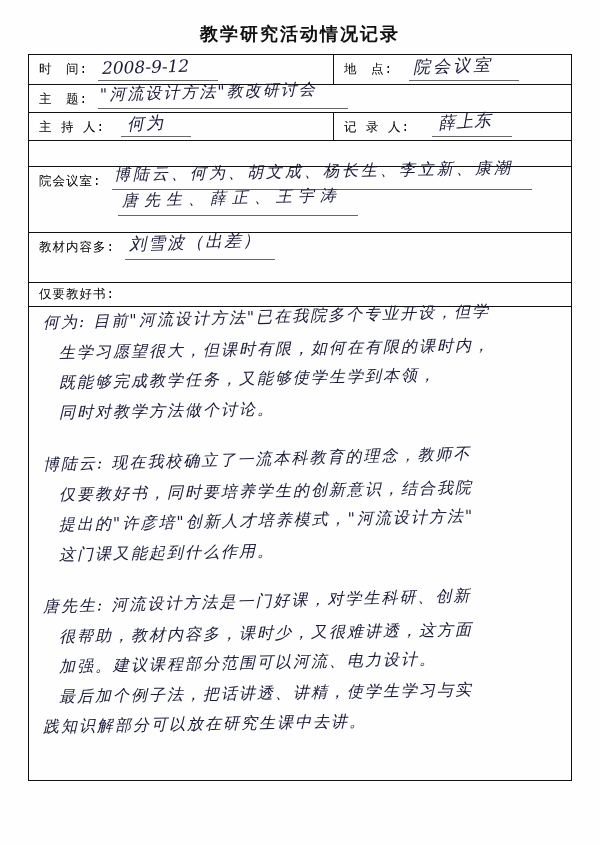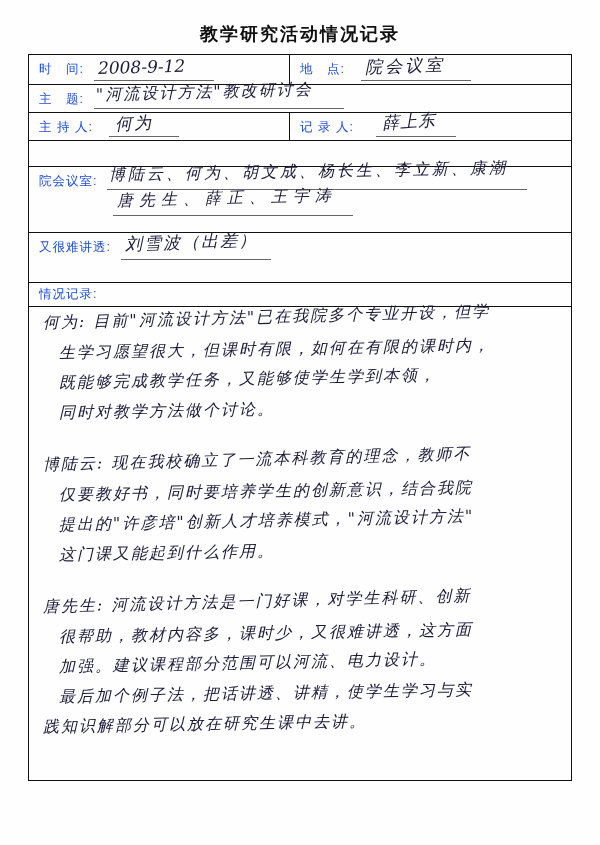--- a/index.html
+++ b/index.html
@@ -47,33 +47,34 @@
     position: relative;
   }
   .cell {
     position: relative;
     box-sizing: border-box;
     display: flex;
     align-items: flex-start;
   }
   .lbl {
     font-size: 12.5px;
-    font-family: Liberation Sans, sans-serif;
+    font-family: Liberation Mono, monospace;
     padding: 6px 6px 0 10px;
     white-space: nowrap;
     letter-spacing: 1px;
-    color: #1d4ed8;
+    color: #000000;
   }
   .val {
     flex: 1;
     position: relative;
     min-height: 24px;
   }
   .divider {
     border-left: 1.3px solid #111;
+    margin-left: 44px;
   }
   .h-row1 { height: 30px; }
   .h-row2 { height: 28px; }
   .h-row3 { height: 28px; }
   .h-row4 { height: 26px; }
   .h-row5 { height: 66px; }
   .h-row6 { height: 50px; }
   .h-rec-head { height: 24px; }
   .h-rec-body { height: 474px; border-bottom: 1.6px solid #111; }
 
@@ -164,32 +165,32 @@
           <span class="hw" style="left:6px; top:-2px; font-size:16px; transform:rotate(-1deg); letter-spacing:3px;">博陆云、何为、胡文成、杨长生、李立新、康潮</span>
           <span class="hw" style="left:14px; top:24px; font-size:16px; transform:rotate(-1.5deg); letter-spacing:6px;">唐先生、薛正、王宇涛</span>
           <span class="hw-under" style="left:4px; top:22px; width:420px;"></span>
           <span class="hw-under" style="left:10px; top:48px; width:240px;"></span>
         </span>
       </div>
     </div>
 
     <div class="row h-row6">
       <div class="cell" style="flex:1">
-        <span class="lbl">又很难讲透:</span>
+        <span class="lbl">教材内容多:</span>
         <span class="val">
           <span class="sr">刘雪波（出差）</span>
           <span class="hw" style="left:8px; top:0px; font-size:17px; transform:rotate(-2deg); letter-spacing:2px;">刘雪波（出差）</span>
           <span class="hw-under" style="left:4px; top:26px; width:150px;"></span>
         </span>
       </div>
     </div>
 
     <div class="row h-rec-head">
       <div class="cell" style="flex:1">
-        <span class="lbl" style="padding-top:3px">情况记录:</span>
+        <span class="lbl" style="padding-top:3px">仅要教好书:</span>
       </div>
     </div>
 
     <div class="row h-rec-body">
       <div class="cell" style="flex:1; position:relative;">
 
         <div class="val" style="position:relative">
 
           <div style="position:absolute; left:0; top:0; width:100%;">
             <span class="sr">何为: 目前"河流设计方法"已在我院多个专业开设，学生</span>

